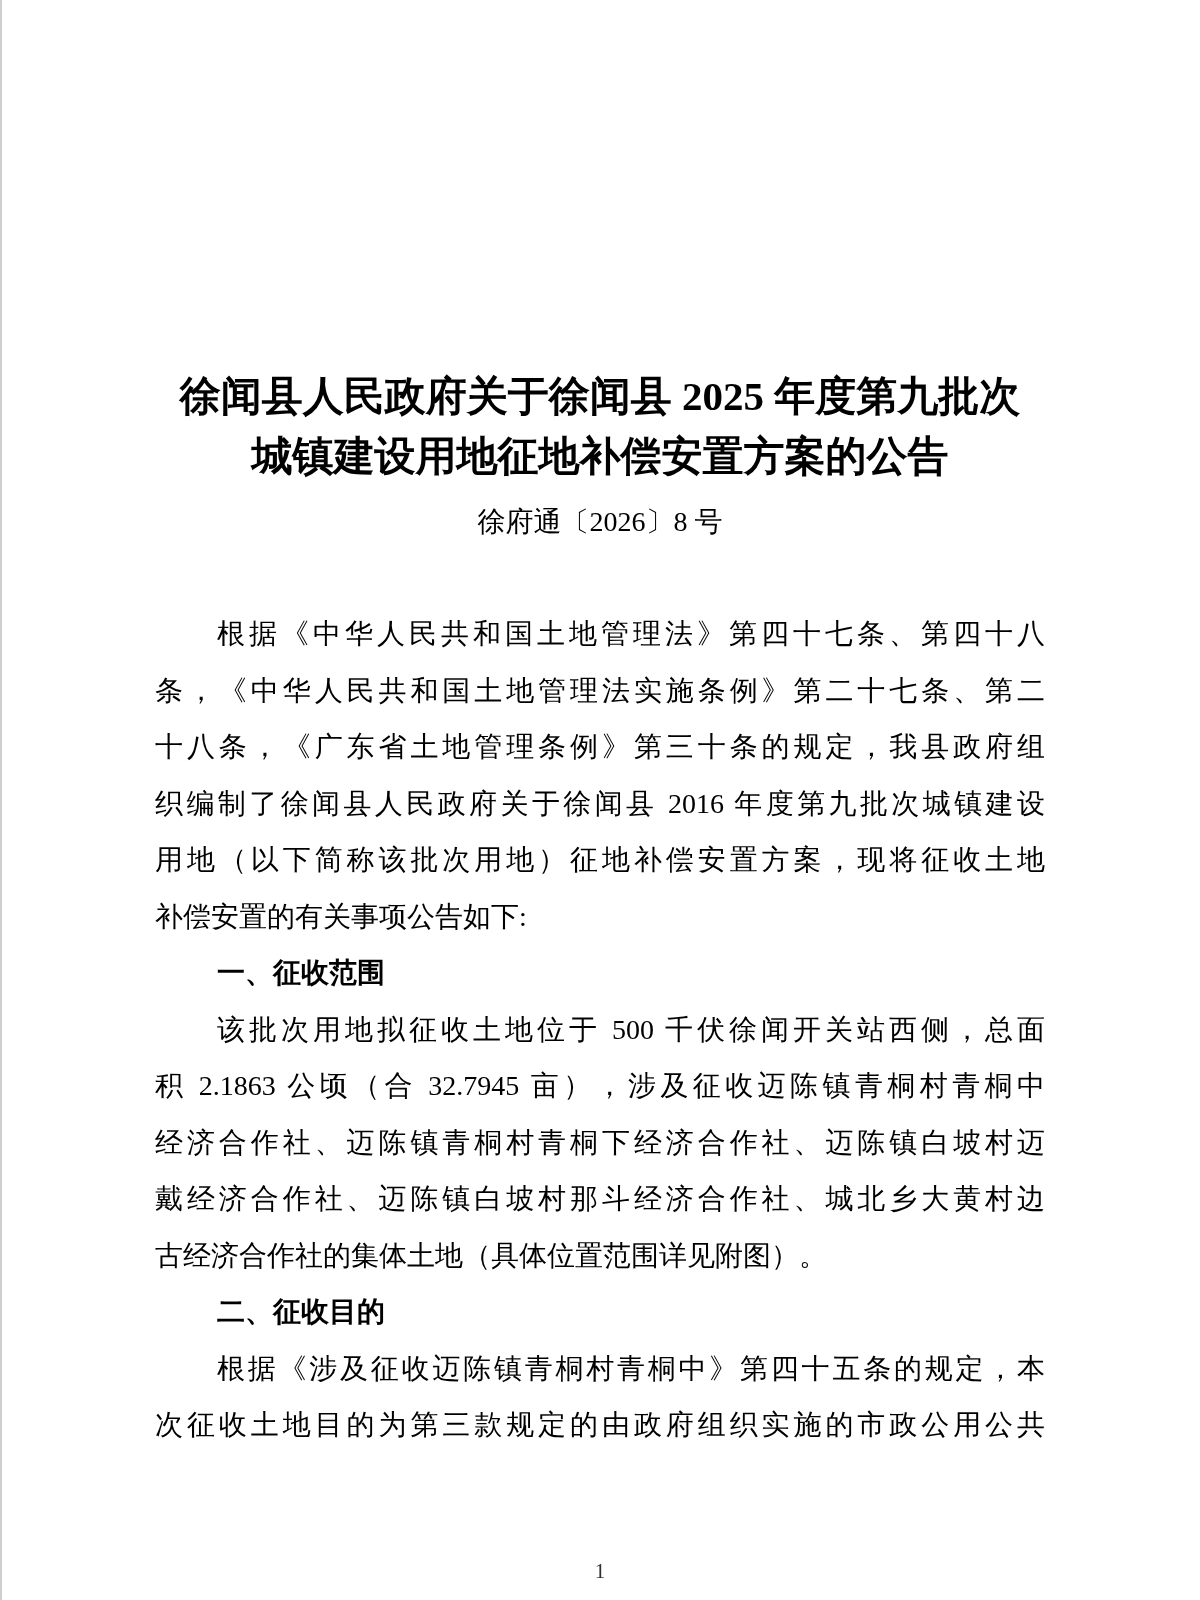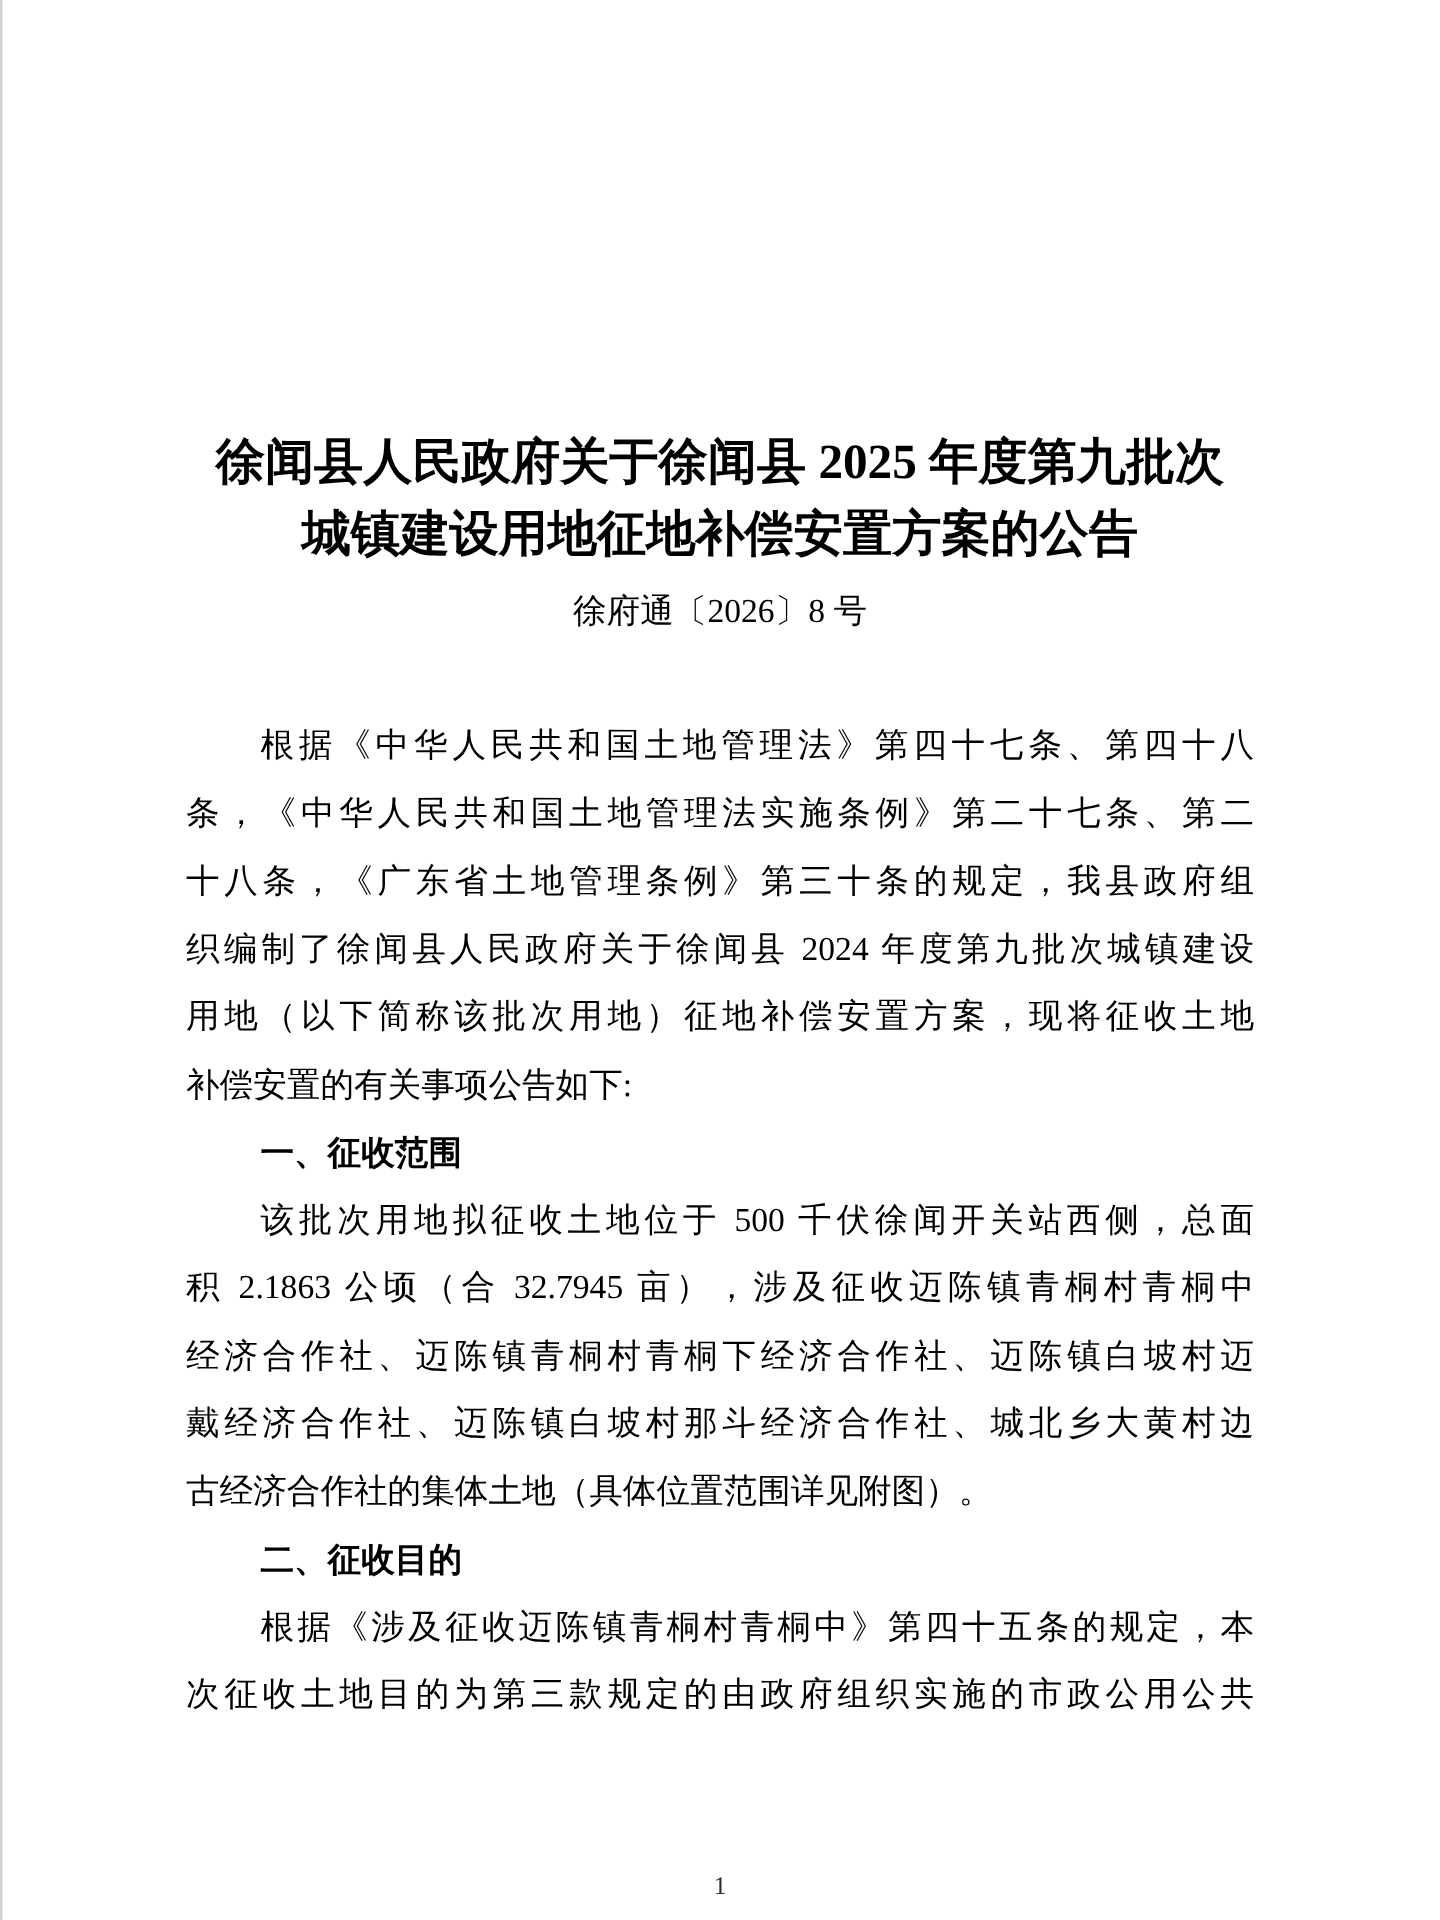--- a/index.html
+++ b/index.html
@@ -18,21 +18,21 @@
     width: 2px; height: 1600px;
     background: #cfcfcf;
   }
   .content {
     position: absolute;
     left: 155px;
     top: 350px;
     width: 890px;
   }
   .doc-title {
-    margin: 4px;
+    margin: 16px;
     font-size: 41px;
     line-height: 60px;
     font-weight: bold;
     text-align: center;
     font-family: "Liberation Serif", serif;
   }
   .doc-title .title-line {
     display: block;
     white-space: nowrap;
   }
@@ -89,21 +89,21 @@
     <span class="title-line">徐闻县人民政府关于徐闻县 2025 年度第九批次</span>
     <span class="title-line">城镇建设用地征地补偿安置方案的公告</span>
   </h1>
 
   <div class="doc-number">徐府通〔2026〕8 号</div>
 
   <div class="body-text">
     <div class="line indent">根据《中华人民共和国土地管理法》第四十七条、第四十八</div>
     <div class="line">条，《中华人民共和国土地管理法实施条例》第二十七条、第二</div>
     <div class="line">十八条，《广东省土地管理条例》第三十条的规定，我县政府组</div>
-    <div class="line">织编制了徐闻县人民政府关于徐闻县 2024 年度第九批次城镇建设</div>
+    <div class="line">织编制了徐闻县人民政府关于徐闻县 2016 年度第九批次城镇建设</div>
     <div class="line">用地（以下简称该批次用地）征地补偿安置方案，现将征收土地</div>
     <div class="line last">补偿安置的有关事项公告如下:</div>
     <div class="line heading indent">一、征收范围</div>
     <div class="line indent">该批次用地拟征收土地位于 500 千伏徐闻开关站西侧，总面</div>
     <div class="line">积 2.1863 公顷（合 32.7945 亩），涉及征收迈陈镇青桐村青桐中</div>
     <div class="line">经济合作社、迈陈镇青桐村青桐下经济合作社、迈陈镇白坡村迈</div>
     <div class="line">戴经济合作社、迈陈镇白坡村那斗经济合作社、城北乡大黄村边</div>
     <div class="line last">古经济合作社的集体土地（具体位置范围详见附图）。</div>
     <div class="line heading indent">二、征收目的</div>
     <div class="line indent">根据《涉及征收迈陈镇青桐村青桐中》第四十五条的规定，本</div>

